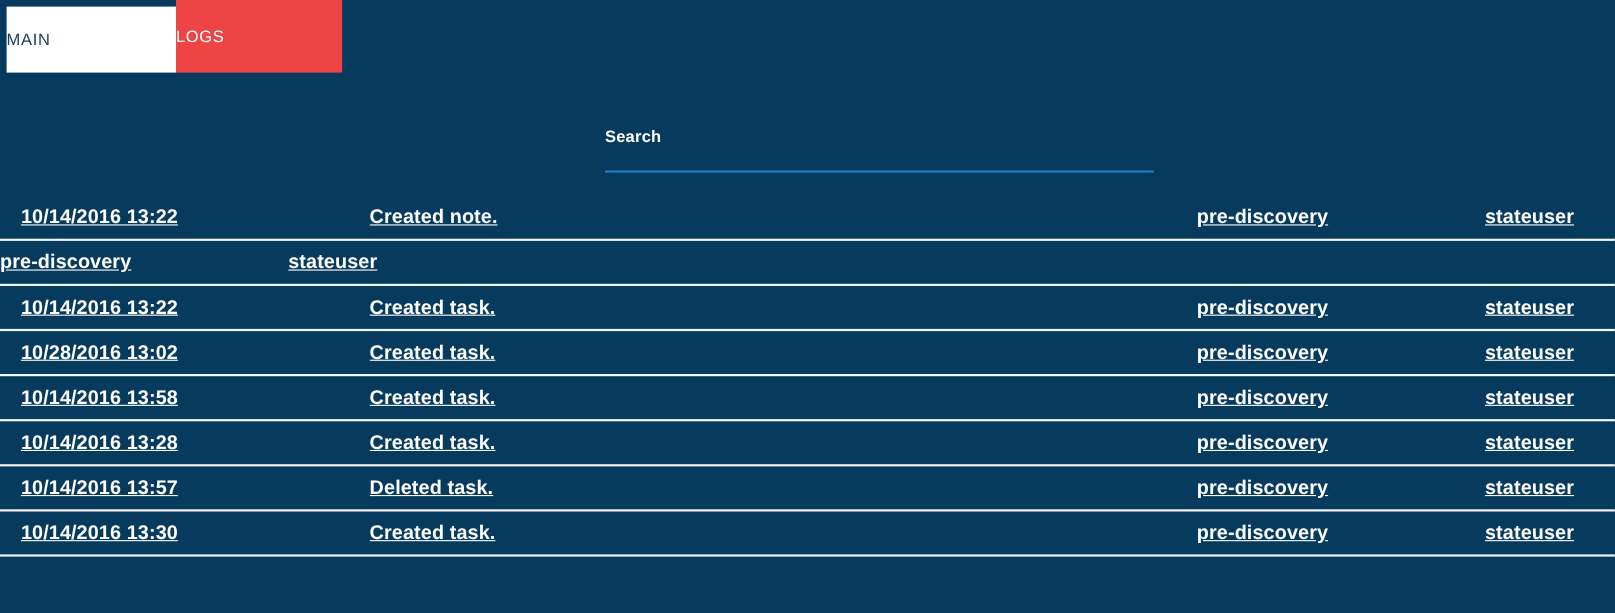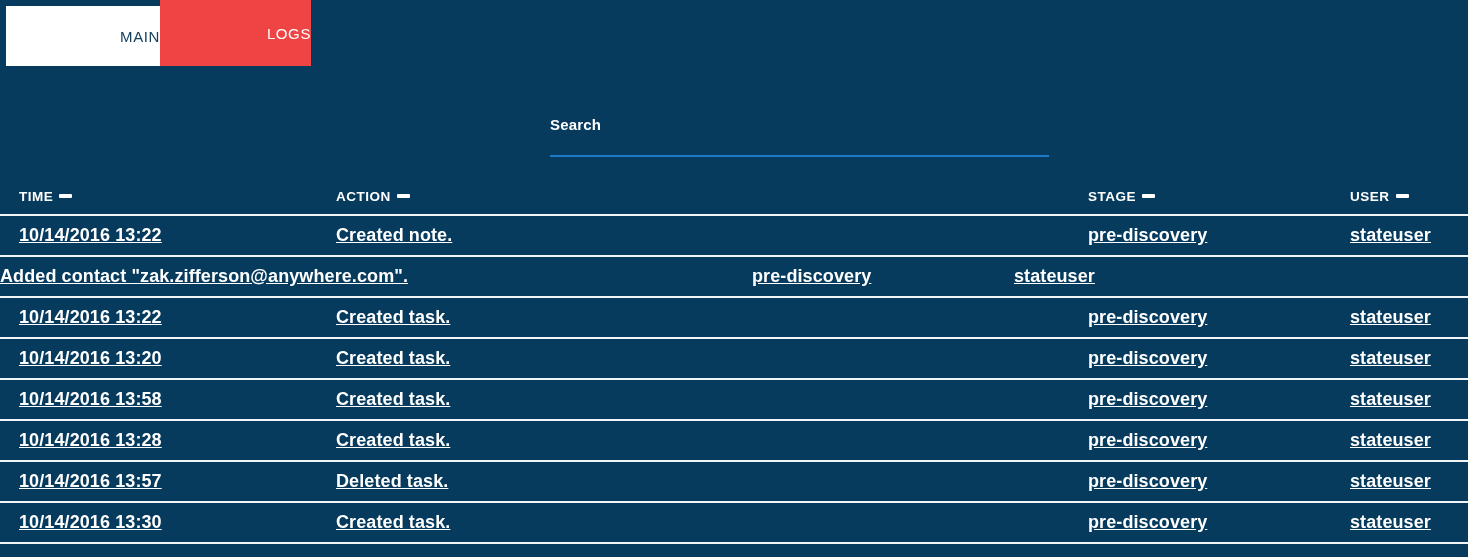--- a/index.html
+++ b/index.html
@@ -22,21 +22,21 @@
     top: 0;
     width: 1468px;
     height: 66px;
     background: #073b5e;
   }
   .tab {
     position: absolute;
     top: 0;
     display: flex;
     align-items: center;
-    justify-content: flex-end;
+    justify-content: flex-start;
     box-sizing: border-box;
     cursor: pointer;
     user-select: none;
   }
   .tab-inactive {
     background: #ffffff;
     color: #14405e;
     font-size: 15px;
     font-weight: 400;
     letter-spacing: 0.6px;
@@ -175,61 +175,42 @@
   </div>
 </div>
 
 <div class="search-wrap">
   <label class="search-label" for="search-input">Search</label>
   <input class="search-input" id="search-input" type="text" placeholder="" style="">
 </div>
 
 <div class="table">
 
-  <div class="thead">
-    <div class="th col-time">
-      <span>TIME</span>
-      <span class="sort-dash"></span>
-    </div>
-    <div class="th col-action">
-      <span>ACTION</span>
-      <span class="sort-dash"></span>
-    </div>
-    <div class="th col-stage">
-      <span>STAGE</span>
-      <span class="sort-dash"></span>
-    </div>
-    <div class="th col-user">
-      <span>USER</span>
-      <span class="sort-dash"></span>
-    </div>
-  </div>
 
   <div class="row">
     <div class="cell col-time">10/14/2016 13:22</div>
     <div class="cell col-action">Created note.</div>
     <div class="cell col-stage">pre-discovery</div>
     <div class="cell col-user">stateuser</div>
   </div>
 
   <div class="row">
-    <div class="cell col-action">Added contact "zak.zifferson@anywhere.com".</div>
     <div class="cell col-stage">pre-discovery</div>
     <div class="cell col-user">stateuser</div>
   </div>
 
   <div class="row">
     <div class="cell col-time">10/14/2016 13:22</div>
     <div class="cell col-action">Created task.</div>
     <div class="cell col-stage">pre-discovery</div>
     <div class="cell col-user">stateuser</div>
   </div>
 
   <div class="row">
-    <div class="cell col-time">10/14/2016 13:20</div>
+    <div class="cell col-time">10/28/2016 13:02</div>
     <div class="cell col-action">Created task.</div>
     <div class="cell col-stage">pre-discovery</div>
     <div class="cell col-user">stateuser</div>
   </div>
 
   <div class="row">
     <div class="cell col-time">10/14/2016 13:58</div>
     <div class="cell col-action">Created task.</div>
     <div class="cell col-stage">pre-discovery</div>
     <div class="cell col-user">stateuser</div>

